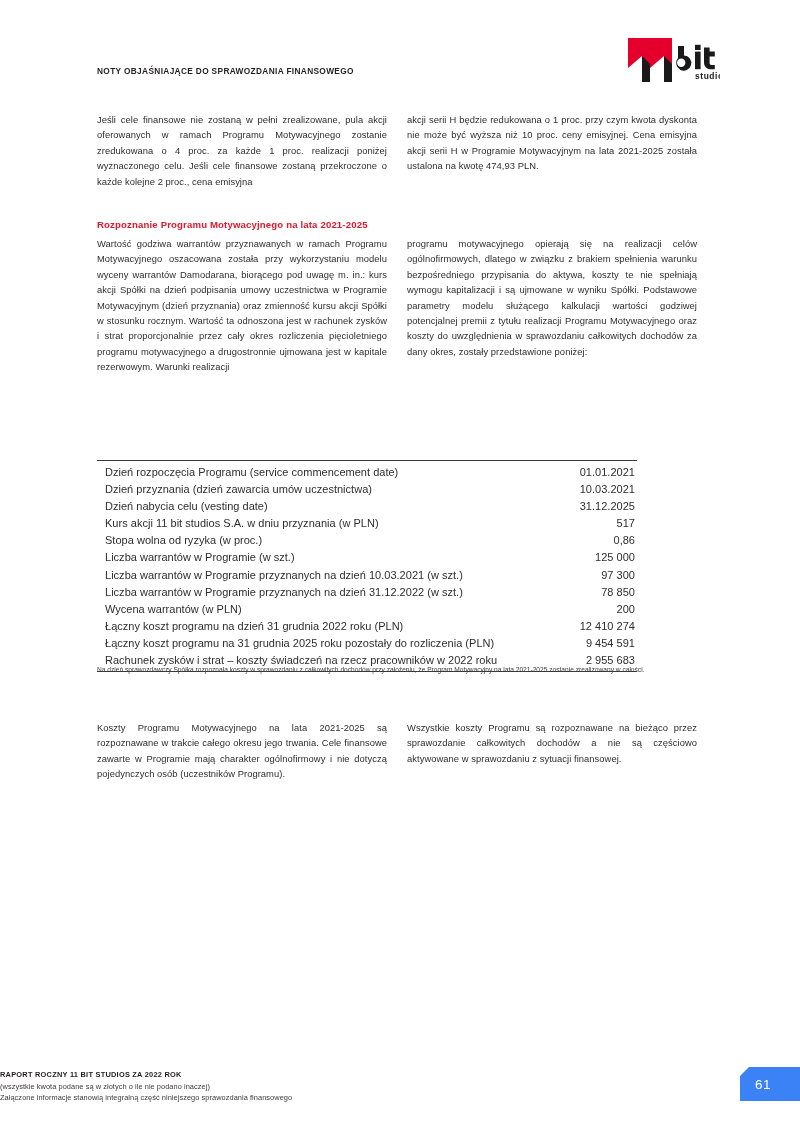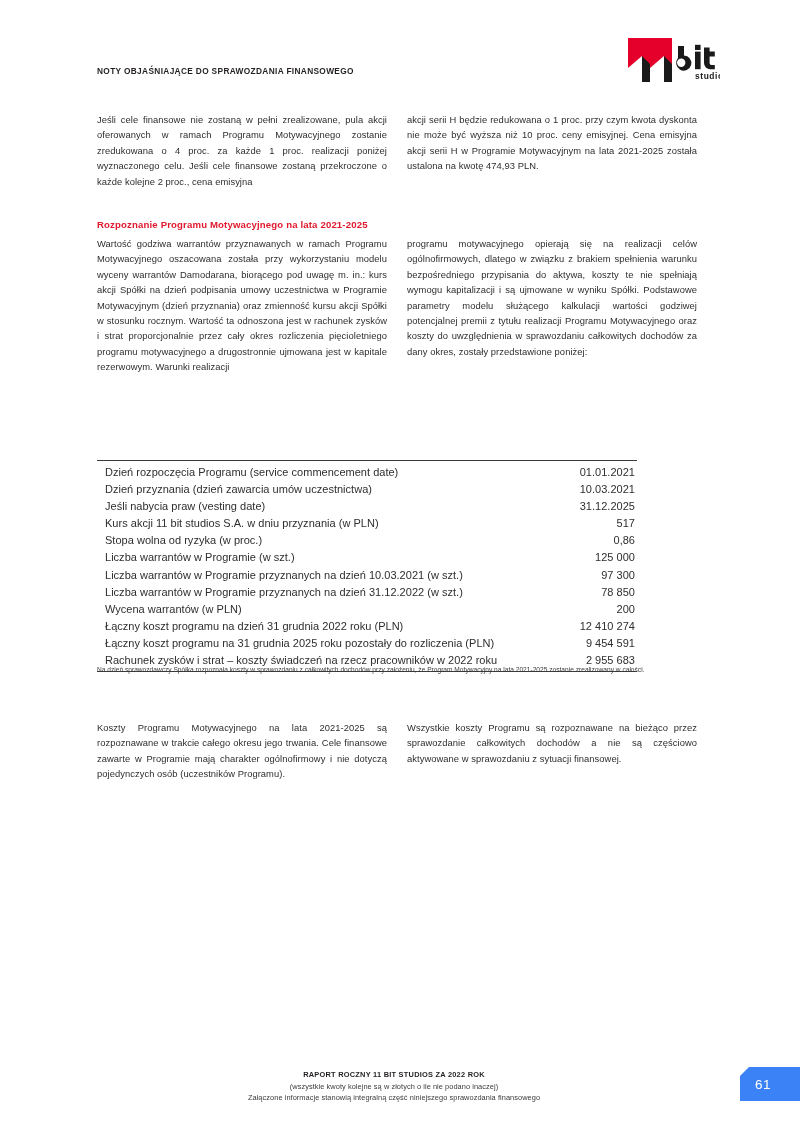--- a/index.html
+++ b/index.html
@@ -128,21 +128,21 @@
     color: #3a3a3a;
     letter-spacing: 0.01px;
   }
 
   
   .footer {
     position: absolute;
     left: 0;
     right: 12px;
     bottom: 28px;
-    text-align: center;
+    text-align: left;
   }
   .footer-line1 {
     font-size: 7.4px;
     font-weight: bold;
     letter-spacing: 0.25px;
     color: #231f20;
     margin-bottom: 2.5px;
   }
   .footer-line2,
   .footer-line3 {
@@ -226,21 +226,21 @@
       <tbody id="params-body">
           <tr>
             <td class="label">Dzień rozpoczęcia Programu (service commencement date)</td>
             <td class="value">01.01.2021</td>
           </tr>
           <tr>
             <td class="label">Dzień przyznania (dzień zawarcia umów uczestnictwa)</td>
             <td class="value">10.03.2021</td>
           </tr>
           <tr>
-            <td class="label">Jeśli nabycia praw (vesting date)</td>
+            <td class="label">Dzień nabycia celu (vesting date)</td>
             <td class="value">31.12.2025</td>
           </tr>
           <tr>
             <td class="label">Kurs akcji 11 bit studios S.A. w dniu przyznania (w PLN)</td>
             <td class="value">517</td>
           </tr>
           <tr>
             <td class="label">Stopa wolna od ryzyka (w proc.)</td>
             <td class="value">0,86</td>
           </tr>
@@ -283,19 +283,19 @@
     <div class="col">
       <p class="body last-left">Koszty Programu Motywacyjnego na lata 2021-2025 są rozpoznawane w trakcie całego okresu jego trwania. Cele finansowe zawarte w Programie mają charakter ogólnofirmowy i nie dotyczą pojedynczych osób (uczestników Programu).</p>
     </div>
     <div class="col">
       <p class="body">Wszystkie koszty Programu są rozpoznawane na bieżąco przez sprawozdanie całkowitych dochodów a nie są częściowo aktywowane w sprawozdaniu z sytuacji finansowej.</p>
     </div>
   </div>
 
   <div class="footer">
     <div class="footer-line1">RAPORT ROCZNY 11 BIT STUDIOS ZA 2022 ROK</div>
-    <div class="footer-line2">(wszystkie kwoty kolejne są w złotych o ile nie podano inaczej)</div>
+    <div class="footer-line2">(wszystkie kwota podane są w złotych o ile nie podano inaczej)</div>
     <div class="footer-line3">Załączone informacje stanowią integralną część niniejszego sprawozdania finansowego</div>
   </div>
 
   <div class="page-badge">61</div>
 
 </div>
 
 </body></html>

